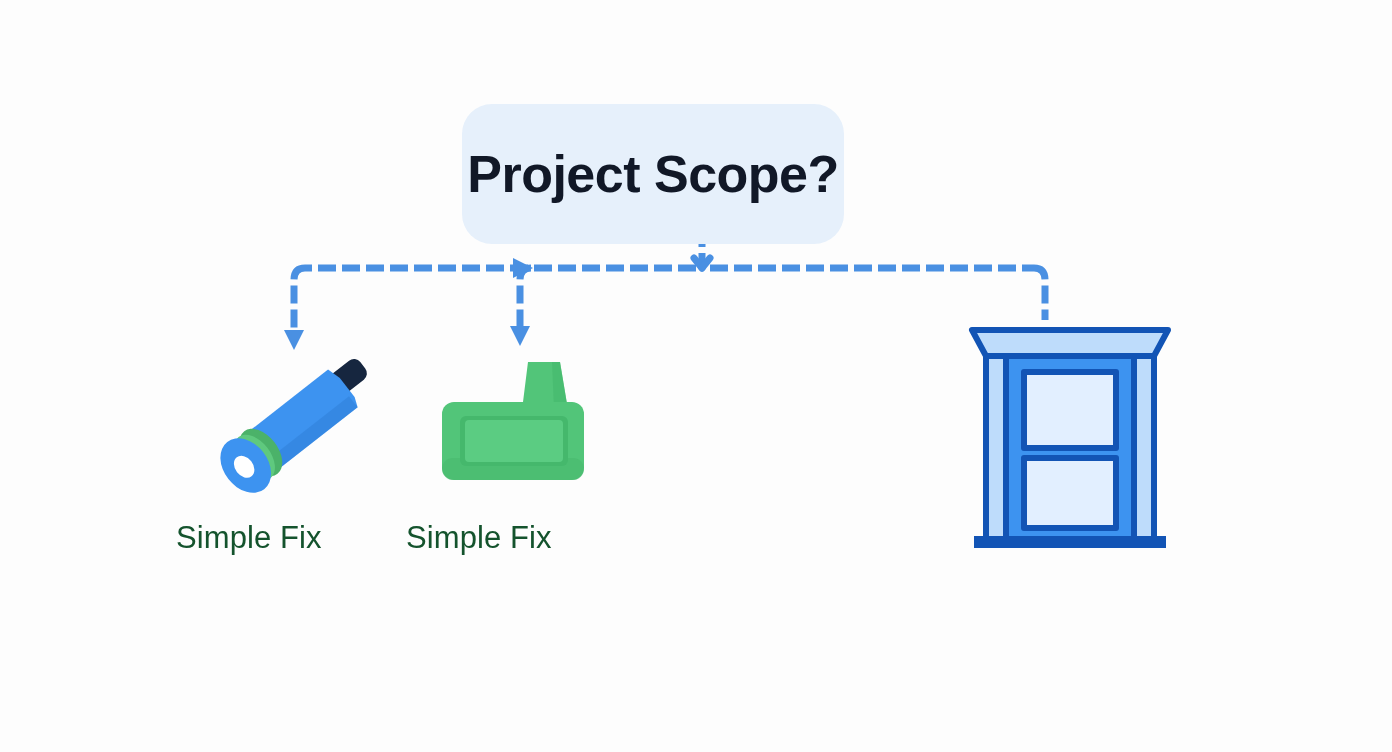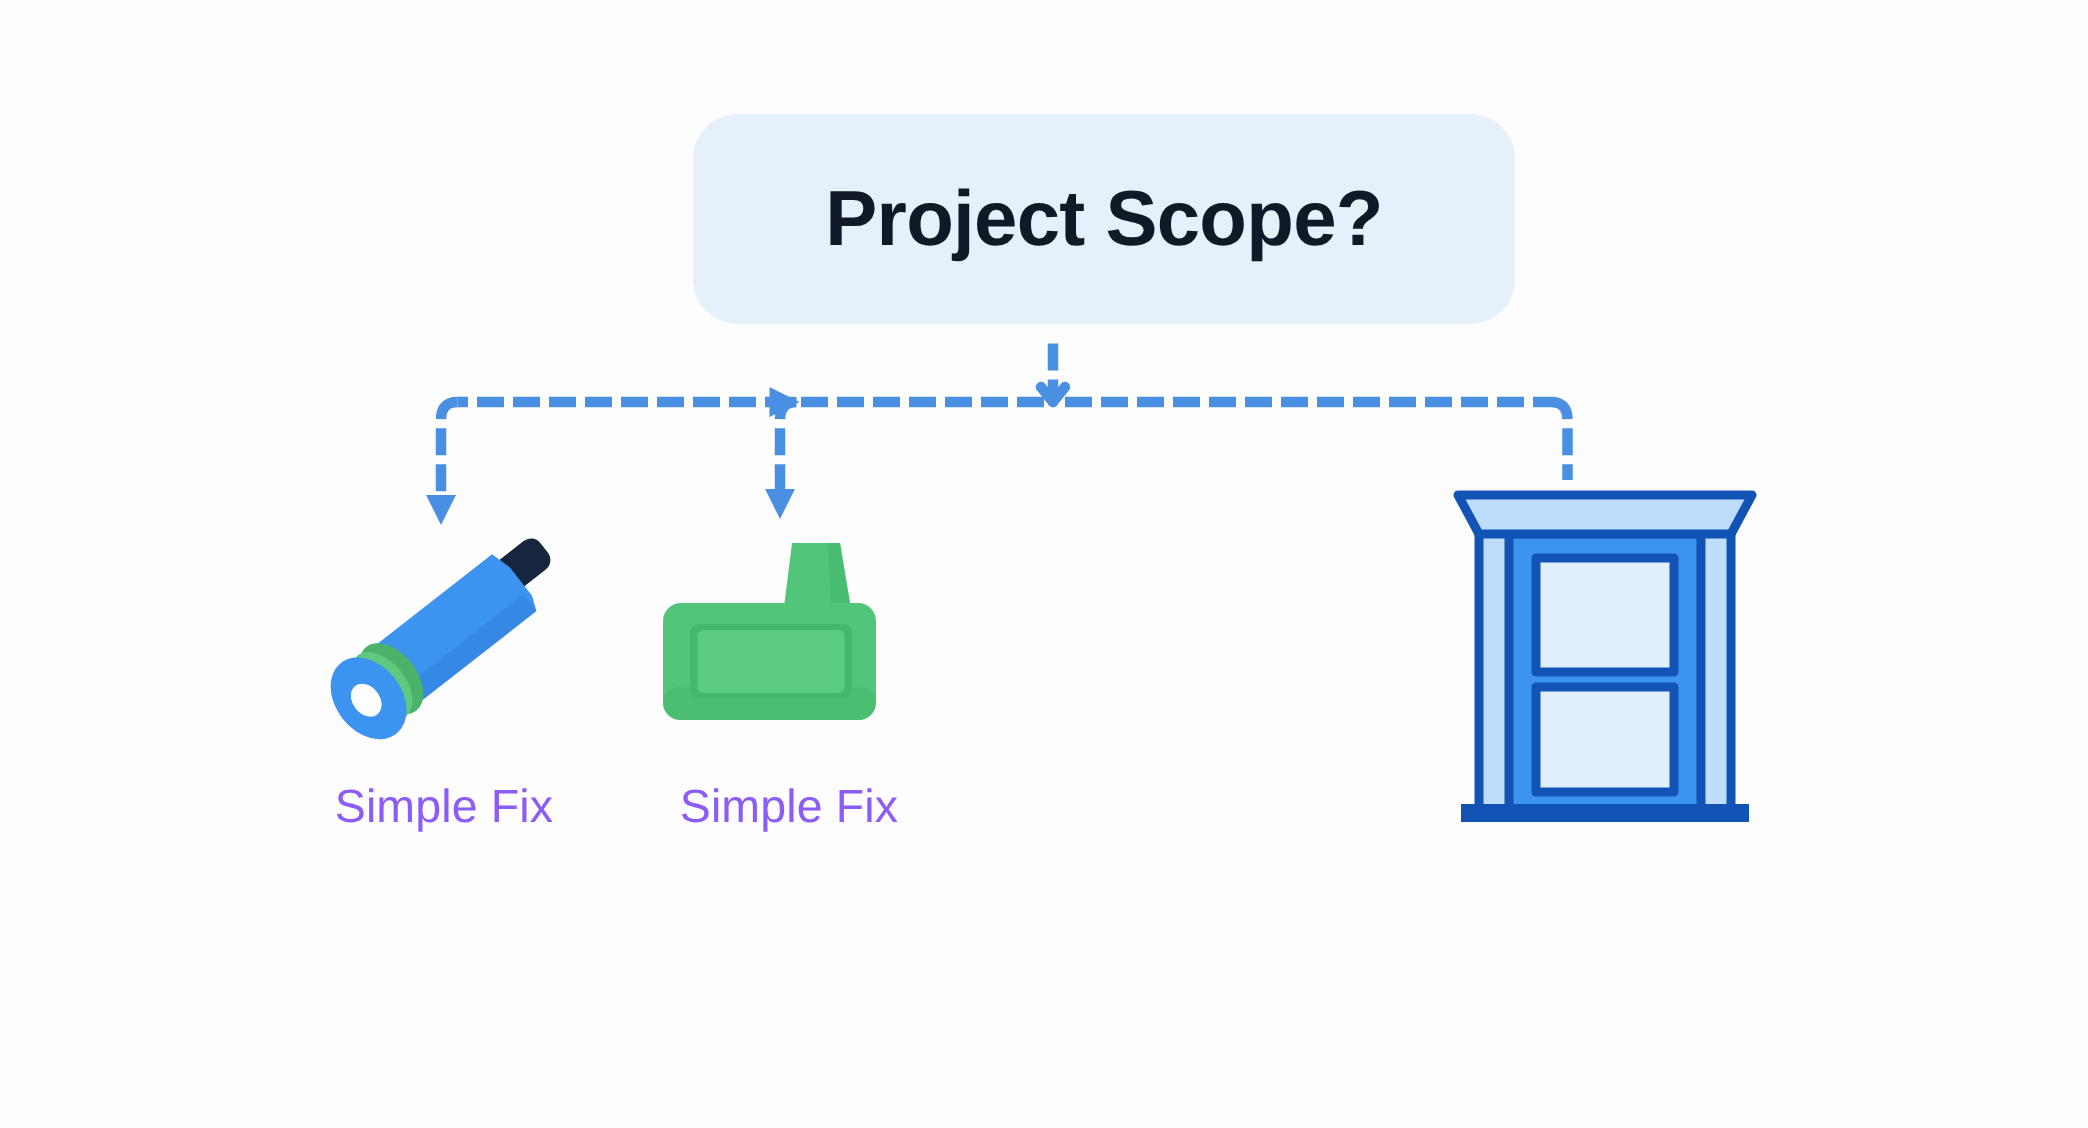--- a/index.html
+++ b/index.html
@@ -26,22 +26,22 @@
     left: 0;
     top: 0;
     width: 1392px;
     height: 752px;
   }
 
   
   #decision-box {
     position: absolute;
     left: 462px;
-    top: 76px;
-    width: 548px;
+    top: 104px;
+    width: 382px;
     height: 140px;
     background: #e6f0fb;
     border-radius: 30px;
     display: flex;
     align-items: center;
     justify-content: center;
     box-sizing: border-box;
   }
   #decision-title {
     font-size: 52px;
@@ -50,22 +50,21 @@
     letter-spacing: -0.5px;
     line-height: 1;
     white-space: nowrap;
   }
 
   
   .option-label {
     position: absolute;
     font-size: 31px;
     font-weight: normal;
-    color: #8b5cf6;
-    text-align: center;
+    color: #14532d;
     line-height: 1.55;
     letter-spacing: 0.1px;
   }
   #label-option-1 {
     left: 176px;
     top: 514px;
     width: 240px;
   }
   #label-option-2 {
     left: 406px;

